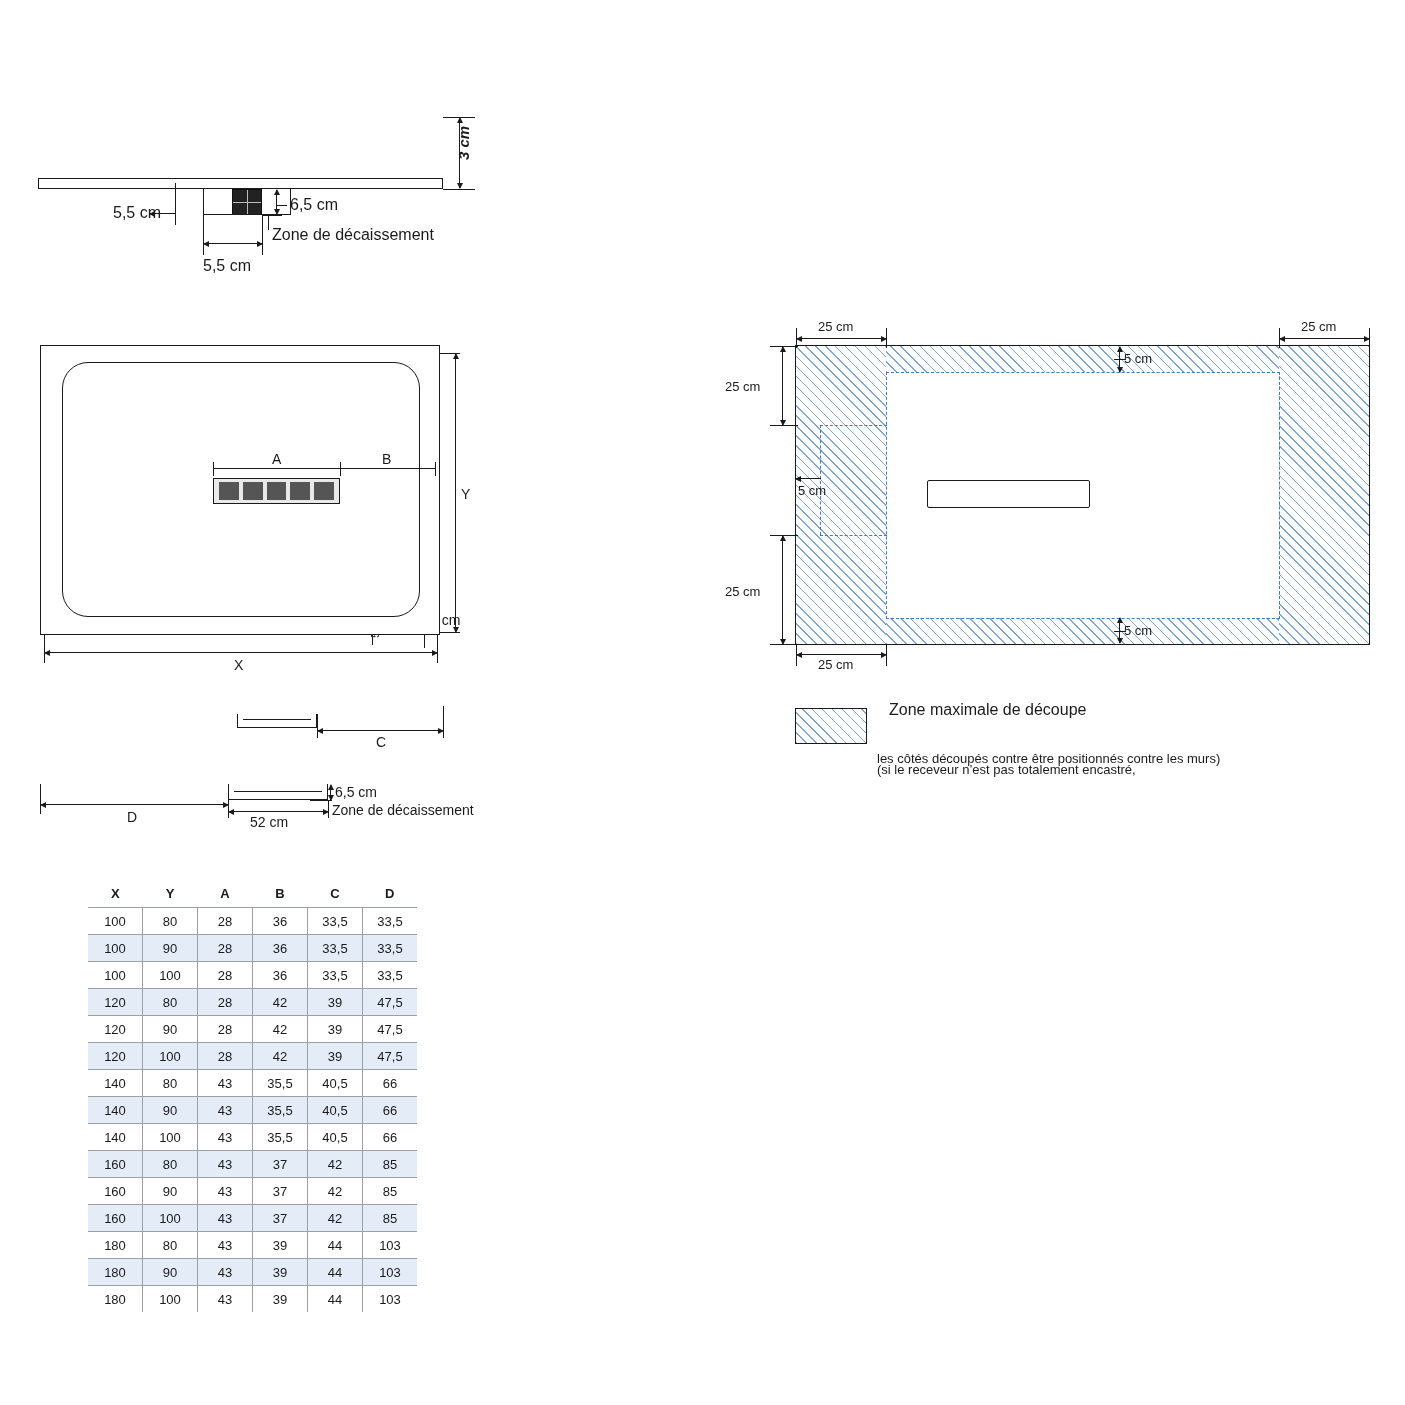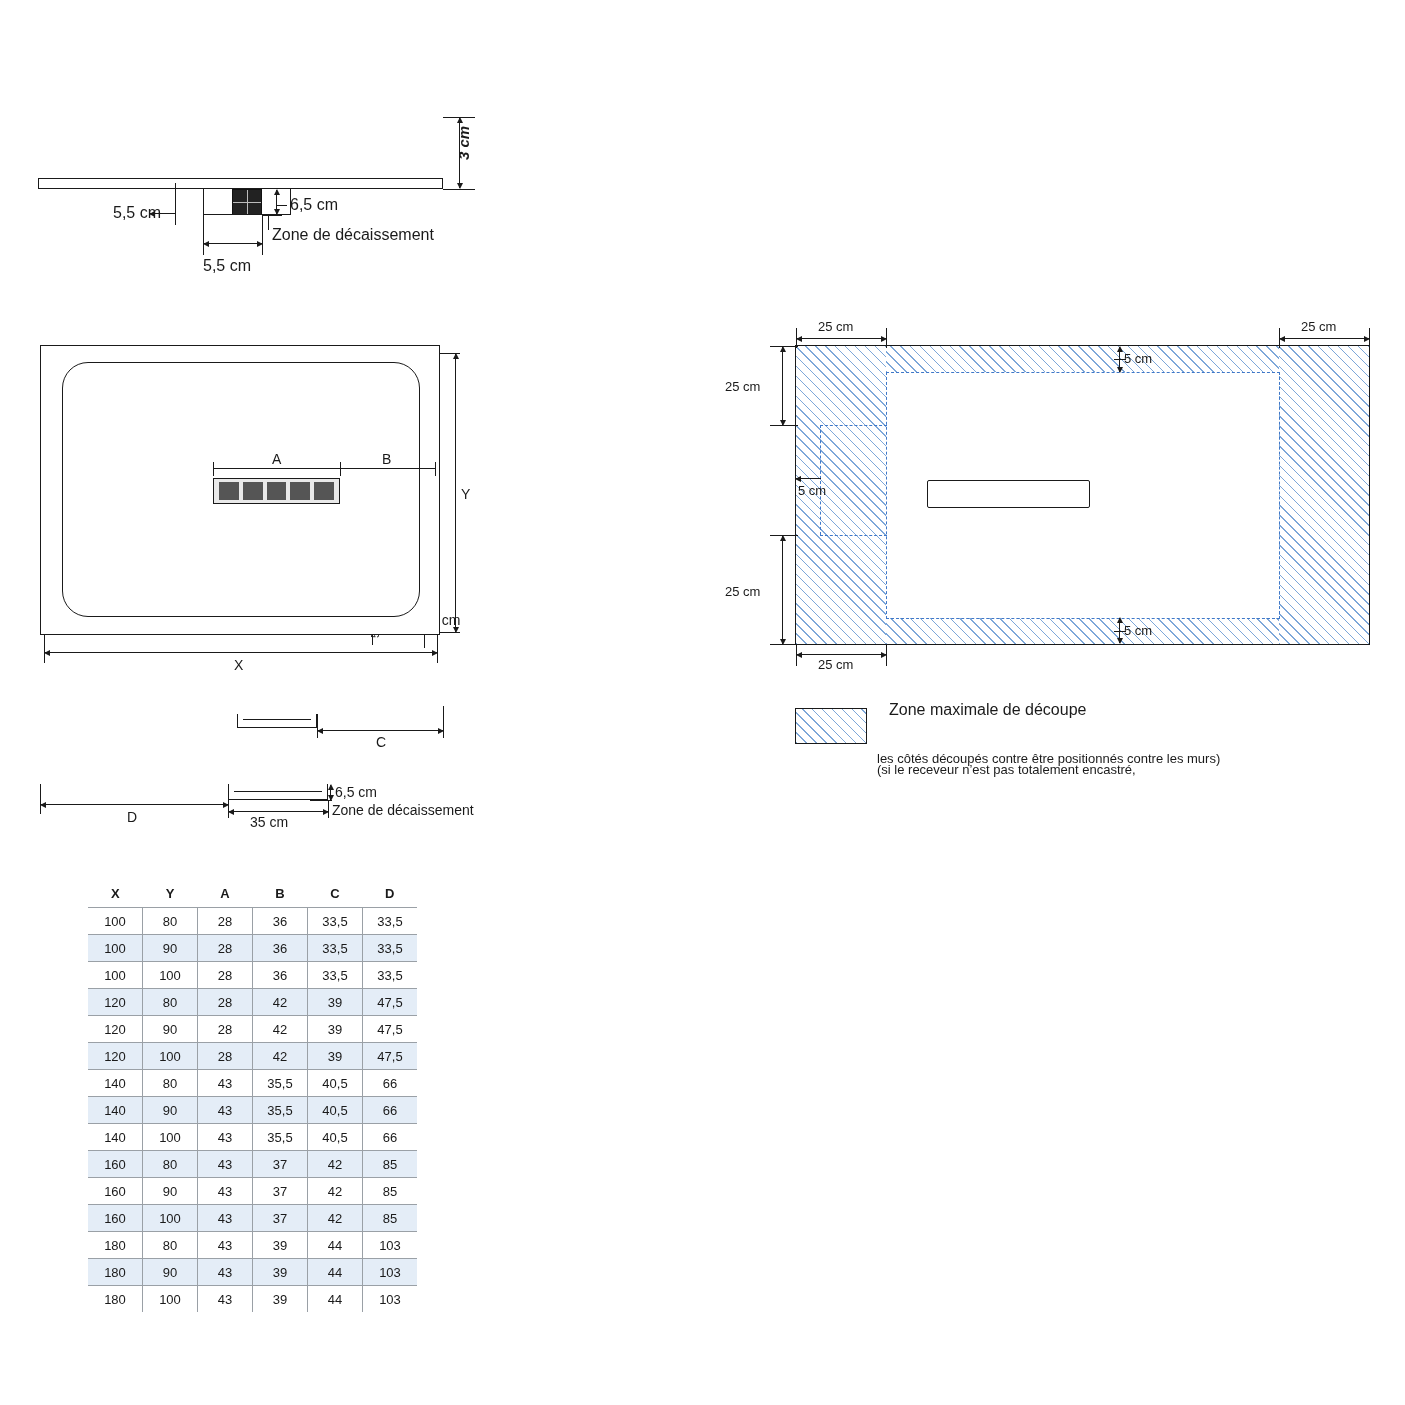--- a/index.html
+++ b/index.html
@@ -334,21 +334,21 @@
 
     <div class="arrow-v" style="left:330px;top:25px;height:15px;"></div>
     <div class="lbl lbl-md" style="left:335px;top:25px;">6,5 cm</div>
 
     <div class="hline" style="left:310px;top:40px;width:22px;"></div>
     <div class="lbl lbl-md" style="left:332px;top:43px;">Zone de décaissement</div>
 
     <div class="vline" style="left:228px;top:40px;height:18px;"></div>
     <div class="vline" style="left:328px;top:40px;height:18px;"></div>
     <div class="arrow-h" style="left:229px;top:51px;width:99px;"></div>
-    <div class="lbl lbl-md" style="left:250px;top:55px;">35 cm</div>
+    <div class="lbl lbl-md" style="left:250px;top:55px;">52 cm</div>
 
     <div class="vline" style="left:40px;top:24px;height:30px;"></div>
     <div class="vline" style="left:228px;top:24px;height:30px;"></div>
     <div class="arrow-h" style="left:41px;top:44px;width:187px;"></div>
     <div class="lbl lbl-md" style="left:127px;top:50px;">D</div>
   </div>
 
   <div class="abs" id="cut-zone" style="left:730px;top:310px;width:660px;height:360px;">
 
     <div class="cut-outline" style="left:65px;top:35px;width:575px;height:300px;"></div>

